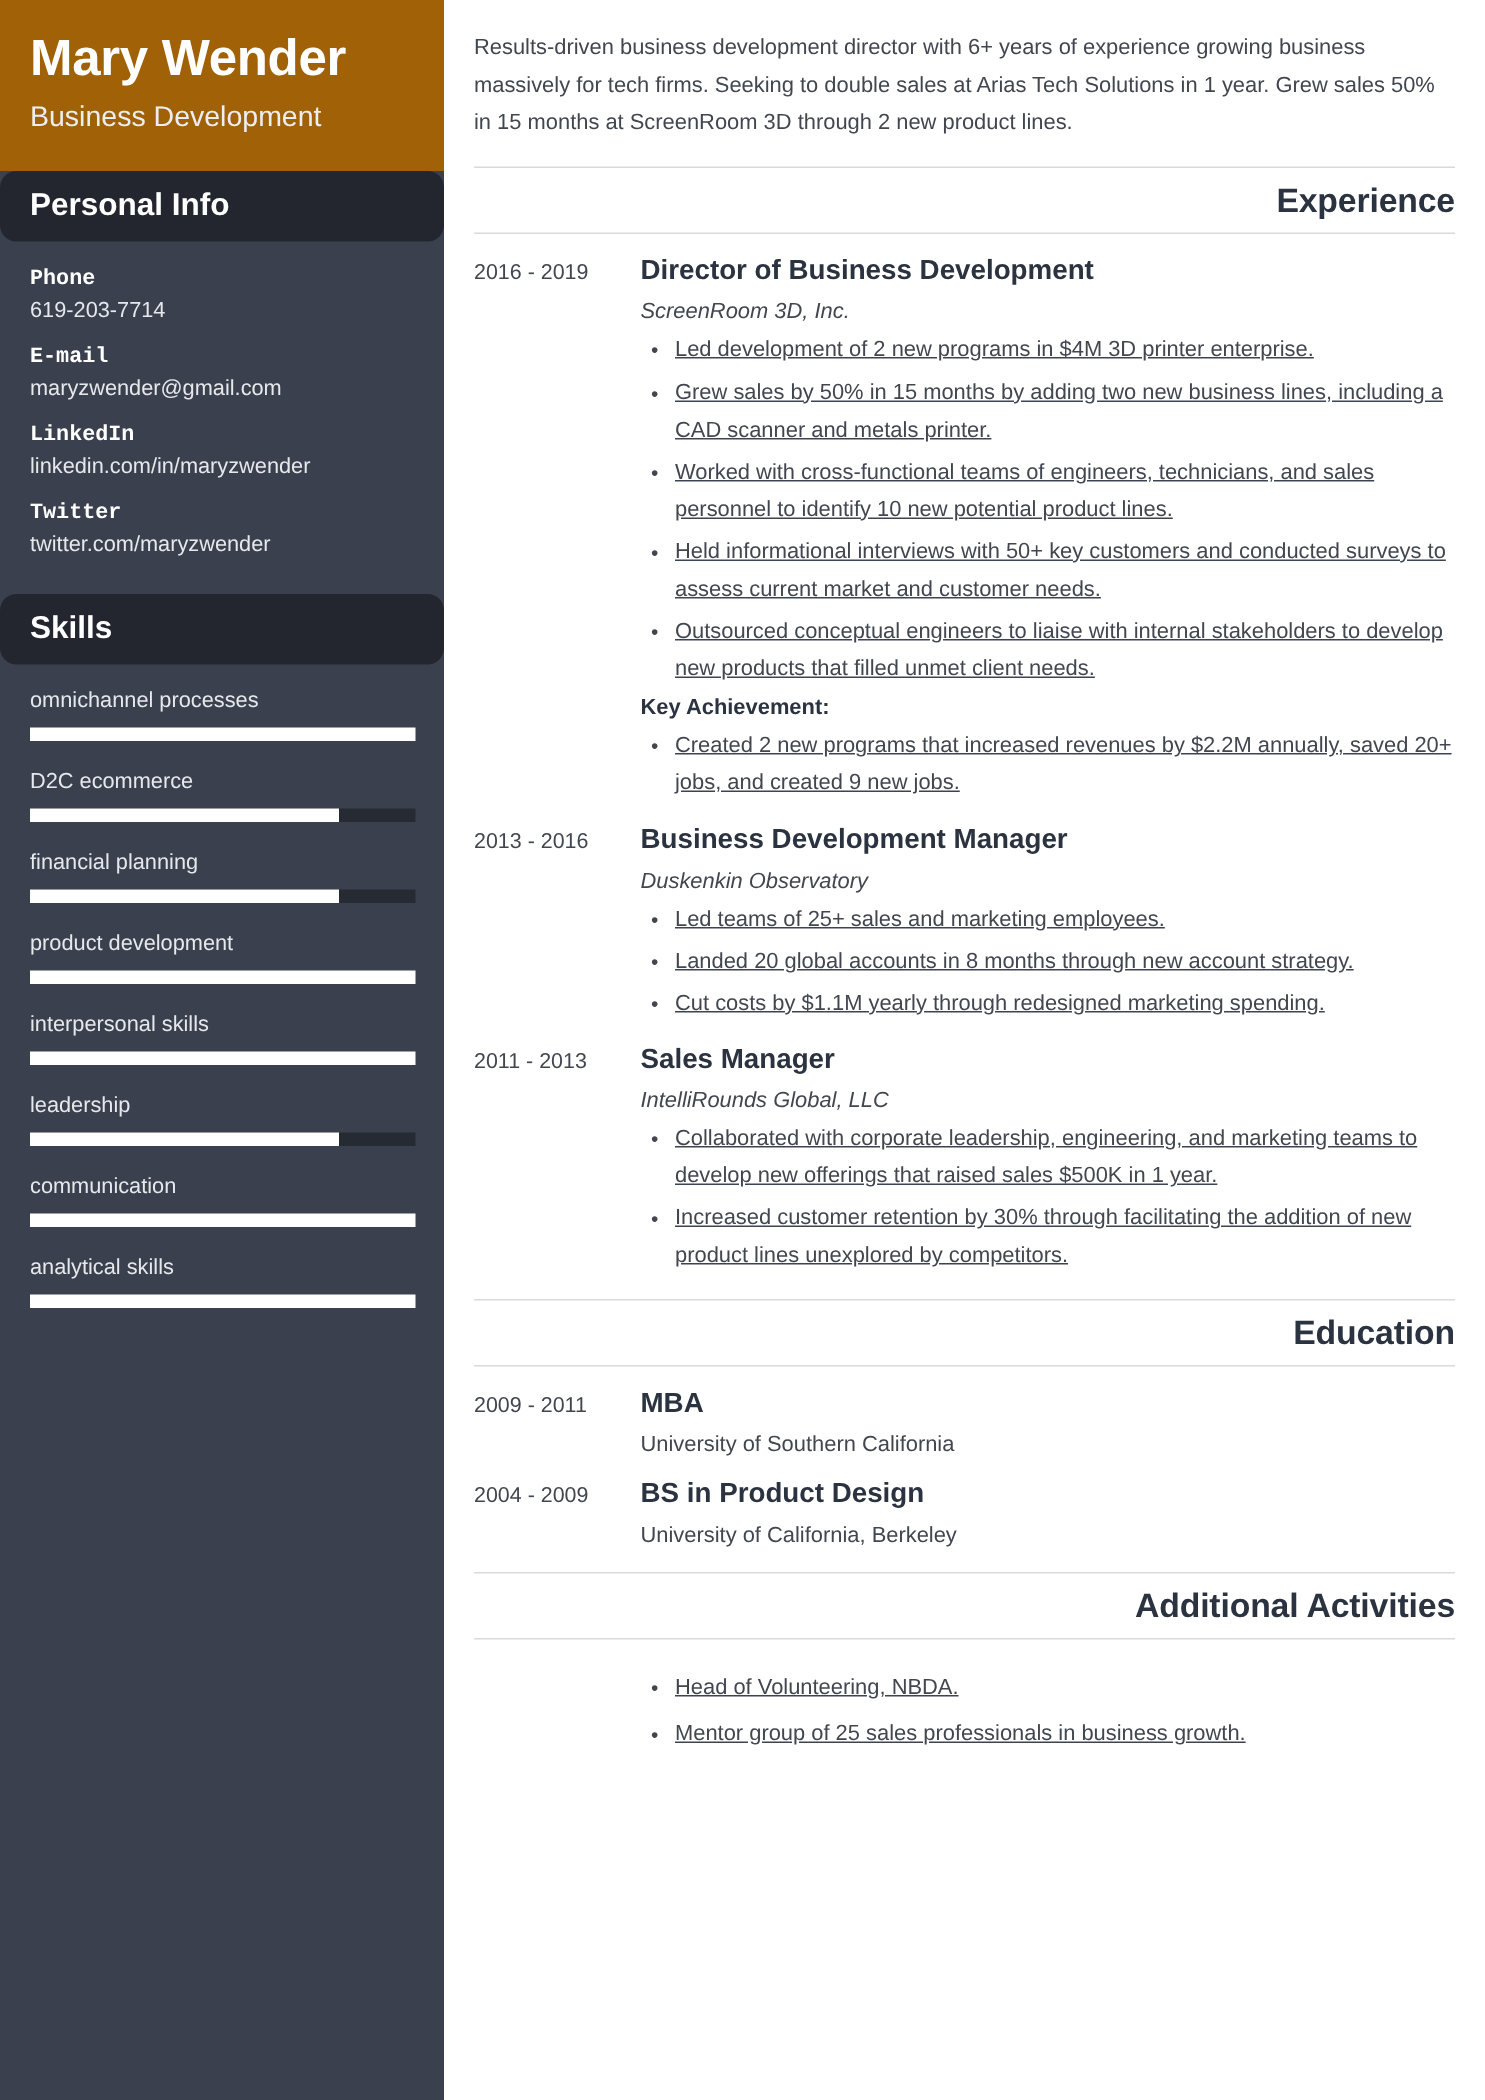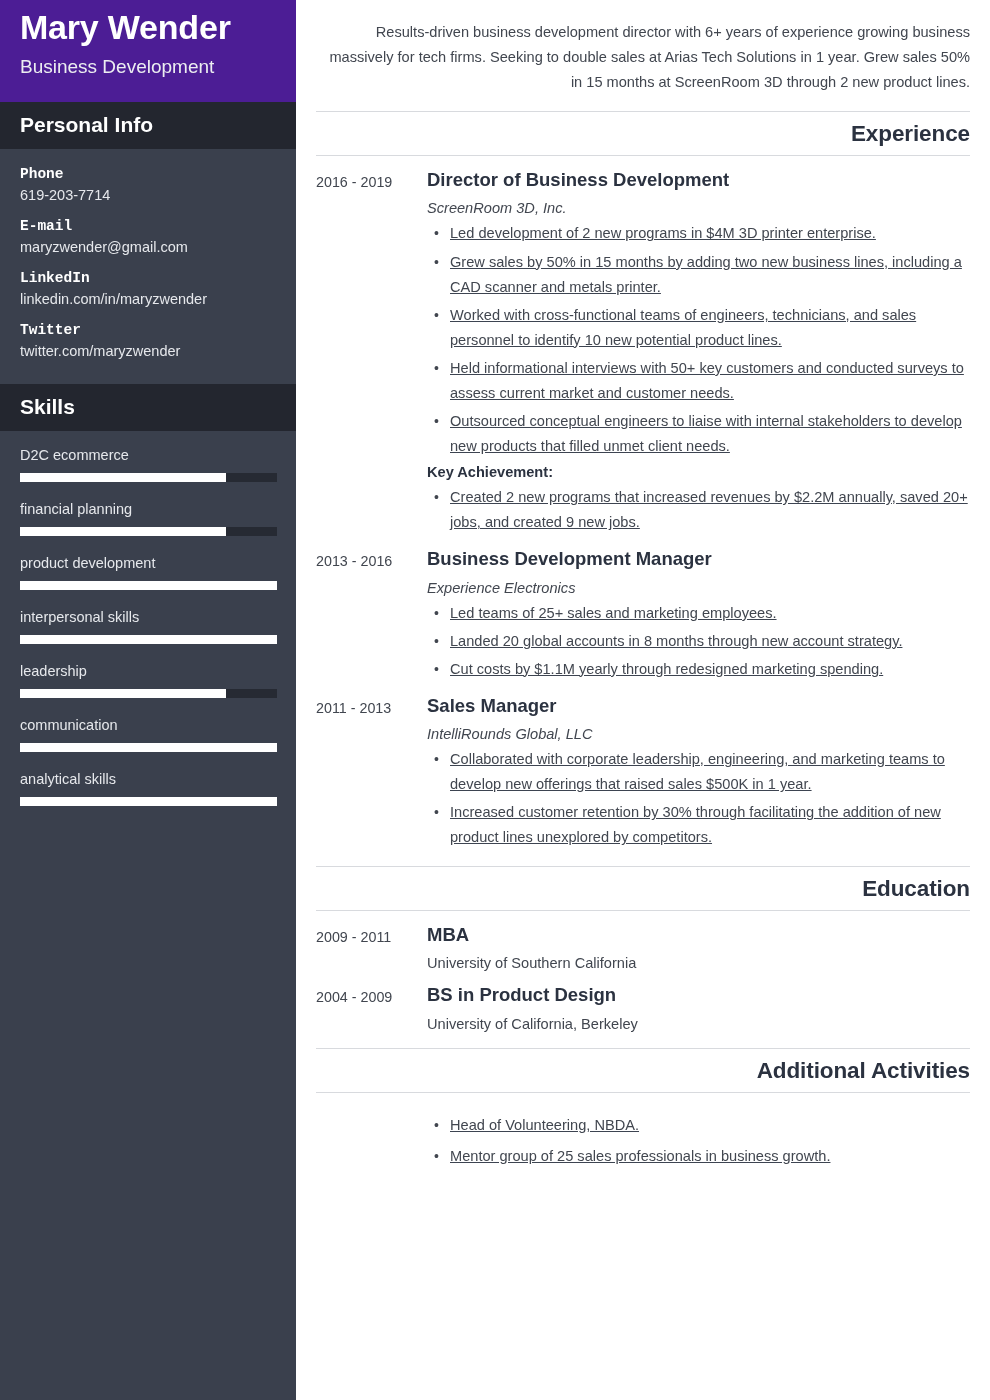--- a/index.html
+++ b/index.html
@@ -19,40 +19,41 @@
 
   
   .sidebar {
     width: 296px;
     flex: 0 0 296px;
     background: #3a404d;
     color: #ffffff;
   }
 
   .sidebar-header {
-    background: #4c1d95;
-    padding: 8px 20px 24px 20px;
+    background: #a16207;
+    padding: 20px 20px 24px 20px;
   }
   .full-name {
     font-size: 34px;
     font-weight: bold;
     line-height: 1.16;
     letter-spacing: -0.2px;
     color: #ffffff;
   }
   .job-title {
     font-size: 19px;
     font-weight: normal;
     margin-top: 9px;
     color: #eceef1;
   }
 
   .section-band {
     background: #23262f;
     padding: 11px 20px 12px 20px;
+    border-radius: 11px;
   }
   .section-band-title {
     font-size: 21px;
     font-weight: bold;
     color: #ffffff;
   }
 
   .sidebar-body {
     padding: 17px 20px 10px 20px;
   }
@@ -94,21 +95,20 @@
     padding: 20px 20px 0 20px;
     min-width: 0;
   }
 
   .summary {
     font-size: 14.6px;
     line-height: 1.72;
     color: #41464f;
     padding: 0 0 0 0;
     margin-bottom: 16px;
-    text-align: right;
   }
 
   .rule {
     height: 1px;
     background: #d8dade;
     width: 654px;
   }
 
   .section-heading {
     font-size: 22.5px;
@@ -210,20 +210,26 @@
         <div class="contact-label">Twitter</div>
         <div class="contact-value">twitter.com/maryzwender</div>
       </div>
     </div>
 
   <div class="section-band">
     <div class="section-band-title">Skills</div>
   </div>
 
   <div class="skills-body" id="skills">
+      <div class="skill">
+        <div class="skill-name">omnichannel processes</div>
+        <div class="skill-track" style="background: rgb(38, 42, 51);">
+          <div class="skill-fill" style="width: 100%; background: rgb(255, 255, 255);"></div>
+        </div>
+      </div>
       <div class="skill">
         <div class="skill-name">D2C ecommerce</div>
         <div class="skill-track" style="background: rgb(38, 42, 51);">
           <div class="skill-fill" style="width: 80%; background: rgb(255, 255, 255);"></div>
         </div>
       </div>
       <div class="skill">
         <div class="skill-name">financial planning</div>
         <div class="skill-track" style="background: rgb(38, 42, 51);">
           <div class="skill-fill" style="width: 80%; background: rgb(255, 255, 255);"></div>
@@ -286,21 +292,21 @@
             <div class="key-achievement">Key Achievement:</div>
             <ul class="bullets">
               <li>Created 2 new programs that increased revenues by $2.2M annually, saved 20+ jobs, and created 9 new jobs.</li>
             </ul>
           </div>
         </div>
         <div class="entry">
           <div class="entry-dates">2013 - 2016</div>
           <div class="entry-body">
             <div class="entry-title">Business Development Manager</div>
-            <div class="entry-org">Experience Electronics</div>
+            <div class="entry-org">Duskenkin Observatory</div>
             <ul class="bullets">
               <li>Led teams of 25+ sales and marketing employees.</li>
               <li>Landed 20 global accounts in 8 months through new account strategy.</li>
               <li>Cut costs by $1.1M yearly through redesigned marketing spending.</li>
             </ul>
           </div>
         </div>
         <div class="entry">
           <div class="entry-dates">2011 - 2013</div>
           <div class="entry-body">

